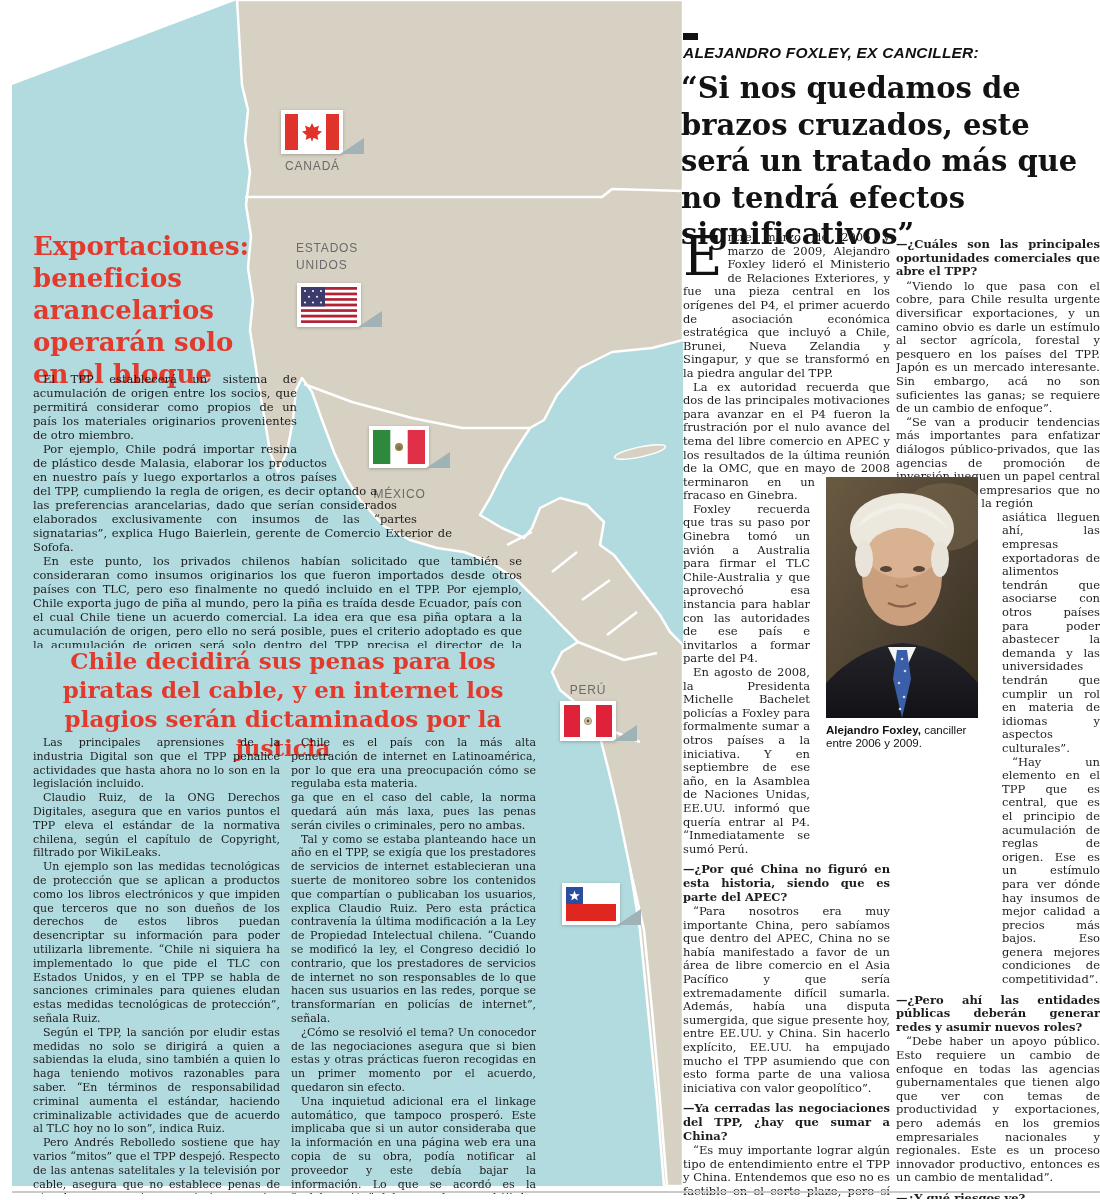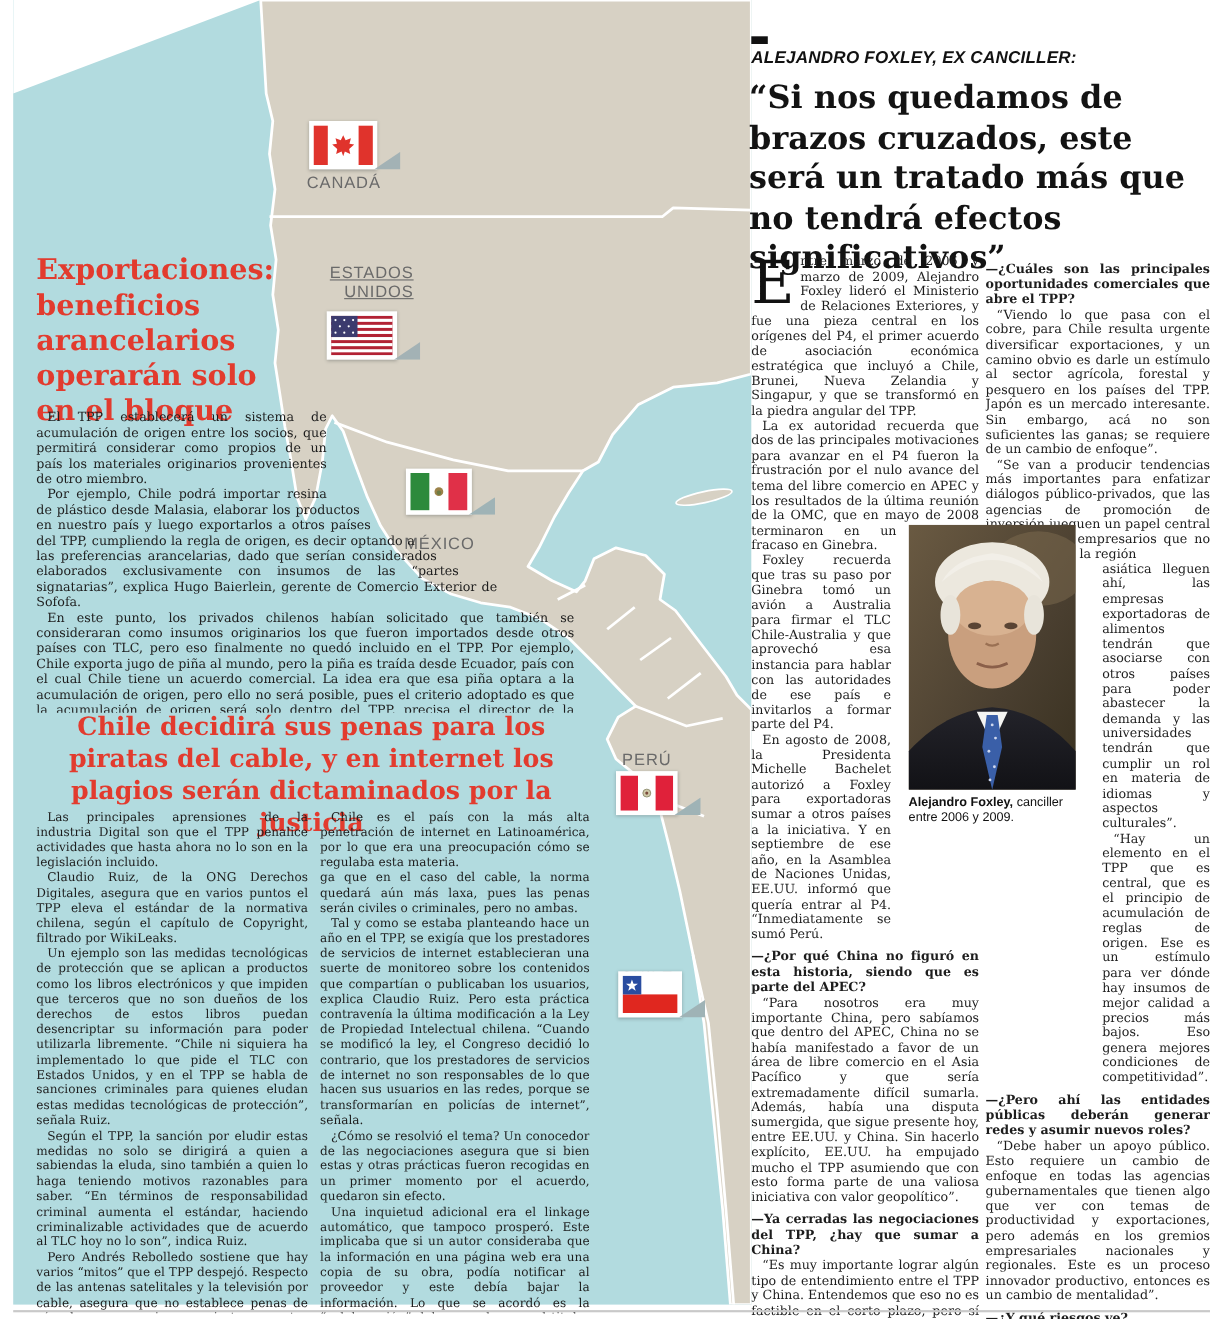--- a/index.html
+++ b/index.html
@@ -8,24 +8,24 @@
     font-family:"DejaVu Serif", serif;color:#1d1d1d;overflow:hidden;
   }
   .abs{position:absolute;}
 
   
   .map{left:12px;top:0;width:671px;height:1186px;background:#b2dbdf;}
   .map svg{display:block;}
 
   .map-label{
     position:absolute;font-family:"Liberation Sans",sans-serif;
-    font-size:15px;color:#6a6a6a;letter-spacing:.8px;text-align:center;
+    font-size:12px;color:#6a6a6a;letter-spacing:.8px;text-align:center;
     line-height:17px;
   }
-  .map-label.left{text-align:right;text-decoration:underline;}
+  .map-label.left{text-align:left;}
 
   .flag-card{position:absolute;background:#ffffff;padding:4px;box-shadow:0 1px 3px rgba(60,70,70,.35);}
   .flag-card svg{display:block;}
   .curl{position:absolute;right:-21px;bottom:0;}
 
   
   .red-head{
     color:#e23b2e;font-weight:700;font-family:"DejaVu Serif",serif;
   }
   .red-head.h1{left:33px;top:230px;width:218px;font-size:26px;line-height:32px;}
@@ -226,21 +226,21 @@
   </div>
 
 <div class="abs kicker-dash"></div>
 <div class="abs kicker">ALEJANDRO FOXLEY, EX CANCILLER:</div>
 <div class="abs iv-headline">“Si nos quedamos de brazos cruzados, este será un tratado más que no tendrá efectos significativos”</div>
 
 <div class="abs iv-col iv-c1">
     <p class="pp t-lead"><span class="dropcap">E</span>ntre marzo de 2006 y marzo de 2009, Alejandro Foxley lideró el Ministerio de Relaciones Exteriores, y fue una pieza central en los orígenes del P4, el primer acuerdo de asociación económica estratégica que incluyó a Chile, Brunei, Nueva Zelandia y Singapur, y que se transformó en la piedra angular del TPP.</p>
     <p class="pp t-para">La ex autoridad recuerda que dos de las principales motivaciones para avanzar en el P4 fueron la frustración por el nulo avance del tema del libre comercio en APEC y los resultados de la última reunión de la OMC, que en mayo de 2008 terminaron en un tremendo fracaso en Ginebra.</p>
     <p class="pp t-nl">Foxley recuerda que tras su paso por Ginebra tomó un avión a Australia para firmar el TLC Chile-Australia y que aprovechó esa instancia para hablar con las autoridades de ese país e invitarlos a formar parte del P4.</p>
-    <p class="pp t-nl">En agosto de 2008, la Presidenta Michelle Bachelet autorizó a Foxley para exportadoras sumar a otros países a la iniciativa. Y en septiembre de ese año, en la Asamblea de Naciones Unidas, EE.UU. informó que quería entrar al P4. “Inmediatamente se sumó Perú.</p>
+    <p class="pp t-nl">En agosto de 2008, la Presidenta Michelle Bachelet policías a Foxley para formalmente sumar a otros países a la iniciativa. Y en septiembre de ese año, en la Asamblea de Naciones Unidas, EE.UU. informó que quería entrar al P4. “Inmediatamente se sumó Perú.</p>
     <p class="pp t-q">—¿Por qué China no figuró en esta historia, siendo que es parte del APEC?</p>
     <p class="pp t-para">“Para nosotros era muy importante China, pero sabíamos que dentro del APEC, China no se había manifestado a favor de un área de libre comercio en el Asia Pacífico y que sería extremadamente difícil sumarla. Además, había una disputa sumergida, que sigue presente hoy, entre EE.UU. y China. Sin hacerlo explícito, EE.UU. ha empujado mucho el TPP asumiendo que con esto forma parte de una valiosa iniciativa con valor geopolítico”.</p>
     <p class="pp t-q">—Ya cerradas las negociaciones del TPP, ¿hay que sumar a China?</p>
     <p class="pp t-para">“Es muy importante lograr algún tipo de entendimiento entre el TPP y China. Entendemos que eso no es factible en el corto plazo, pero sí se puede hacer un acuerdo que incluya temas de cooperación comercial, eliminación de algunas barreras, reglas comunes en materia de inversión, etc.”.</p>
   </div>
 <div class="abs iv-col iv-c2">
     <p class="pp t-q">—¿Cuáles son las principales oportunidades comerciales que abre el TPP?</p>
     <p class="pp t-para">“Viendo lo que pasa con el cobre, para Chile resulta urgente diversificar exportaciones, y un camino obvio es darle un estímulo al sector agrícola, forestal y pesquero en los países del TPP. Japón es un mercado interesante. Sin embargo, acá no son suficientes las ganas; se requiere de un cambio de enfoque”.</p>
     <p class="pp t-para">“Se van a producir tendencias más importantes para enfatizar diálogos público-privados, que las agencias de promoción de inversión jueguen un papel central para que los empresarios que no han estado en la región</p>
     <p class="pp t-nr-ni">asiática lleguen ahí, las empresas exportadoras de alimentos tendrán que asociarse con otros países para poder abastecer la demanda y las universidades tendrán que cumplir un rol en materia de idiomas y aspectos culturales”.</p>

